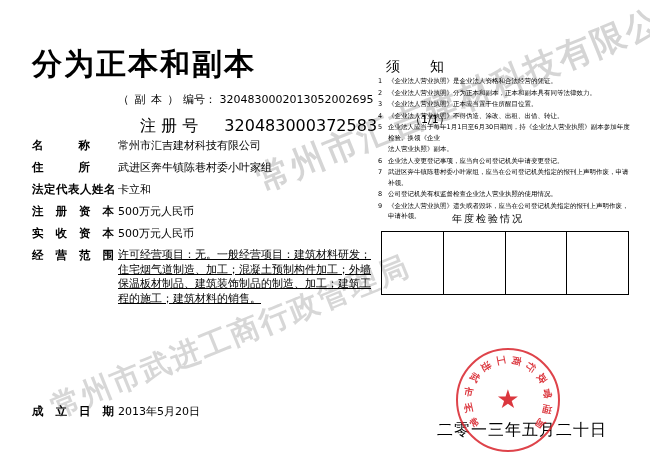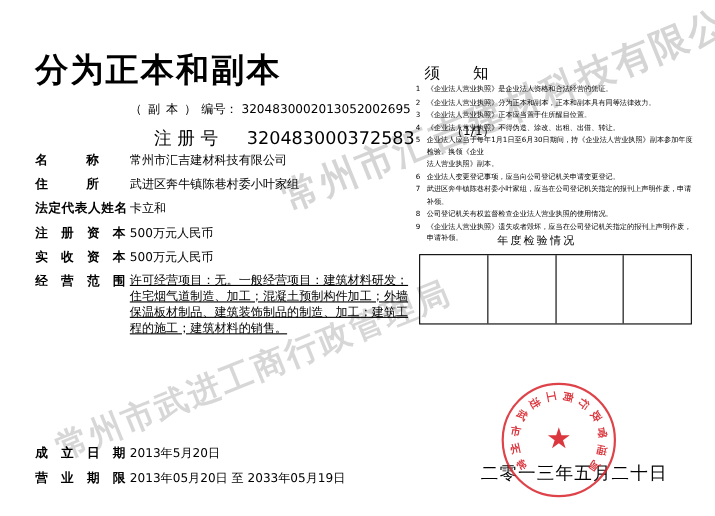--- a/index.html
+++ b/index.html
@@ -309,24 +309,20 @@
     <div class="field-row">
       <div class="field-label">经 营 范 围</div>
       <div class="field-value multi">许可经营项目：无。一般经营项目：建筑材料研发；住宅烟气道制造、加工；混凝土预制构件加工；外墙保温板材制品、建筑装饰制品的制造、加工；建筑工程的施工；建筑材料的销售。</div>
     </div>
   </div>
 
   <div class="bottom">
     <div class="field-row">
       <div class="field-label">成 立 日 期</div>
       <div class="field-value">2013年5月20日</div>
-    </div>
-    <div class="field-row">
-      <div class="field-label">营 业 期 限</div>
-      <div class="field-value">2013年05月20日 至 2033年05月19日</div>
     </div>
   </div>
 
   <div class="notice">
     <div class="notice-title">须　知</div>
     <ol>
       <li>
           <span class="num">1</span>
           <span class="txt">《企业法人营业执照》是企业法人资格和合法经营的凭证。</span>
         </li>

